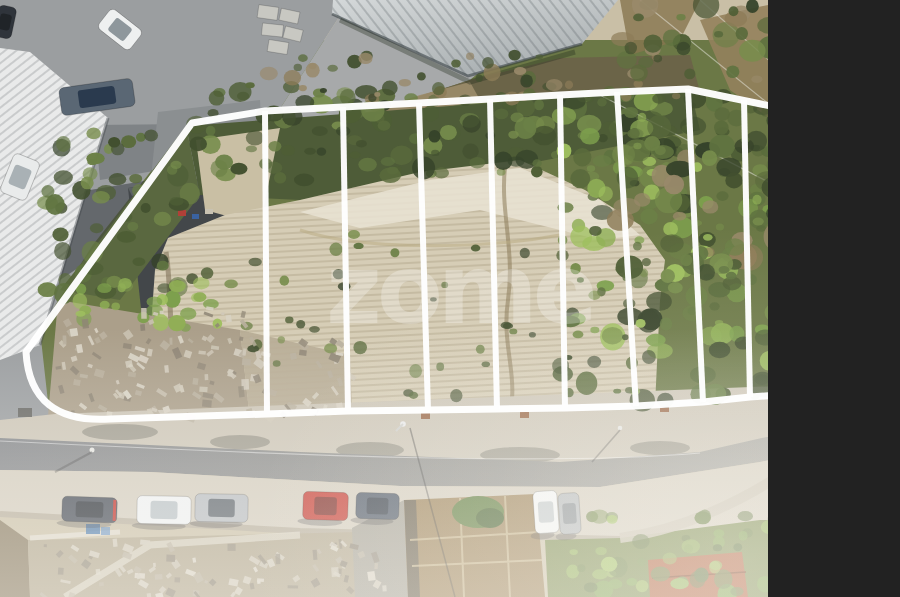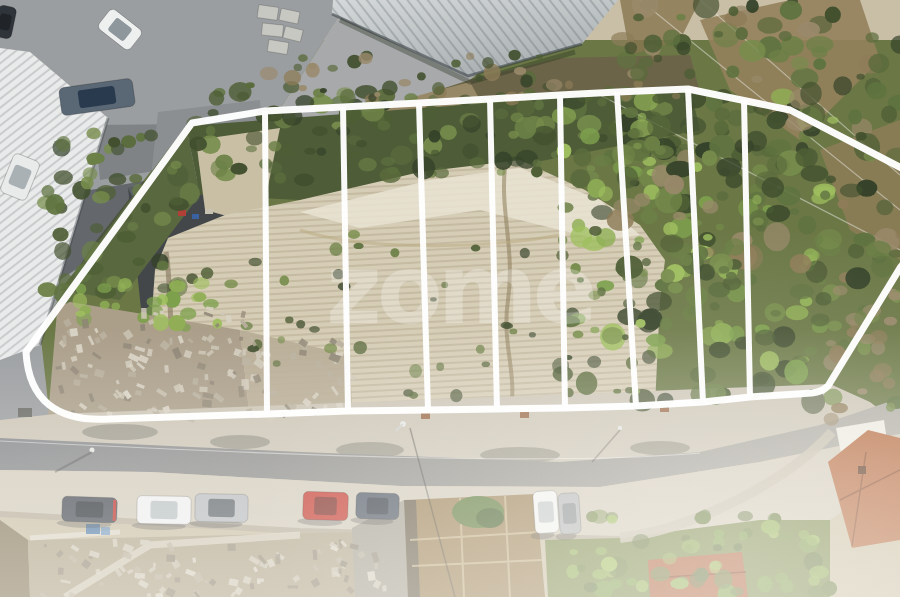--- a/index.html
+++ b/index.html
@@ -1,16 +1,16 @@
 <!DOCTYPE html>
 <html><head>
 <meta charset="utf-8">
 <style>
   html,body{margin:0;padding:0;background:#222;}
-  .stage{position:relative;width:900px;height:597px;overflow:hidden;
+  .stage{position:relative;width:768px;height:597px;overflow:hidden;
          font-family:"DejaVu Sans","Liberation Sans",sans-serif;background:#737373;}
   .stage svg{position:absolute;left:0;top:0;}
   .watermark{position:absolute;left:326px;top:242px;width:280px;
              font-size:96px;font-weight:bold;letter-spacing:-5px;line-height:1;
              color:rgba(255,255,255,0.27);user-select:none;pointer-events:none;}
 </style>
 </head>
 <body>
 
 <div class="stage">

